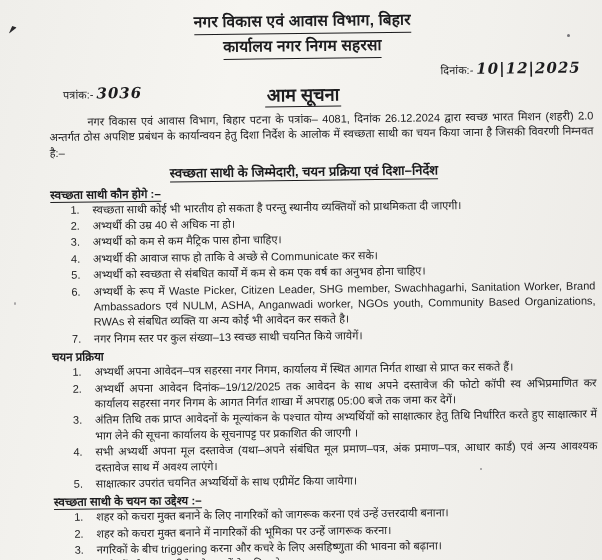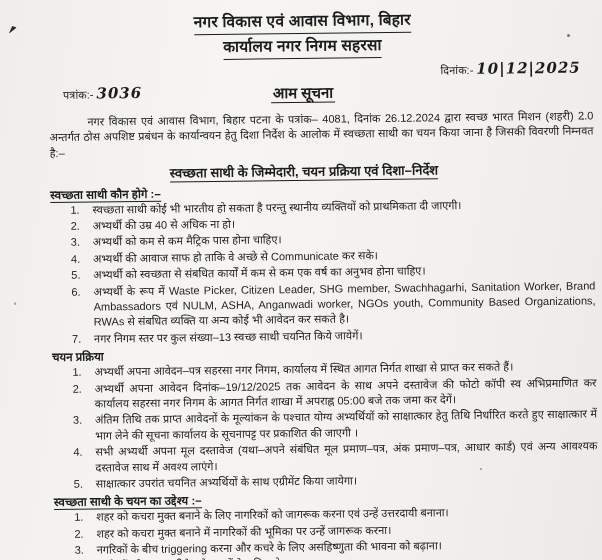--- a/index.html
+++ b/index.html
@@ -48,21 +48,21 @@
     font-style:italic;
     font-weight:bold;
     font-size:15px;
     letter-spacing:1px;
   }
   .notice-title{
     position:absolute;left:0;right:0;top:22px;
     text-align:center;
   }
   .notice-title span{
-    font-weight:bold;font-size:15px;
+    font-weight:bold;font-size:18px;
     border-bottom:1.6px solid #1c1c1e;
     padding:0 2px 1px 2px;
   }
   .intro{
     font-size:11px;line-height:1.42;
     text-align:justify;
     text-indent:38px;
     margin:2px 0 3px 38px;
     padding-right:2px;
   }

